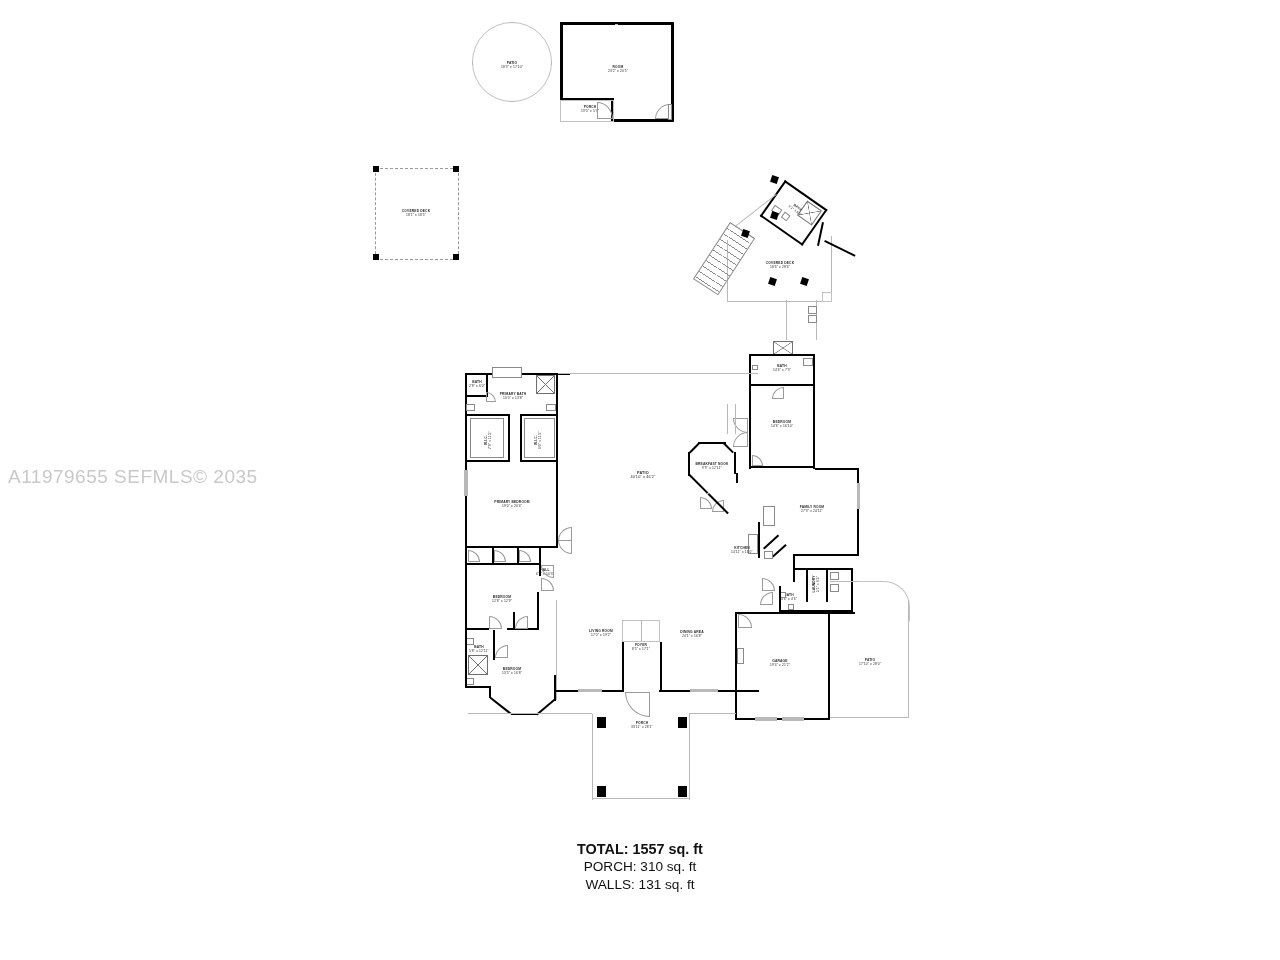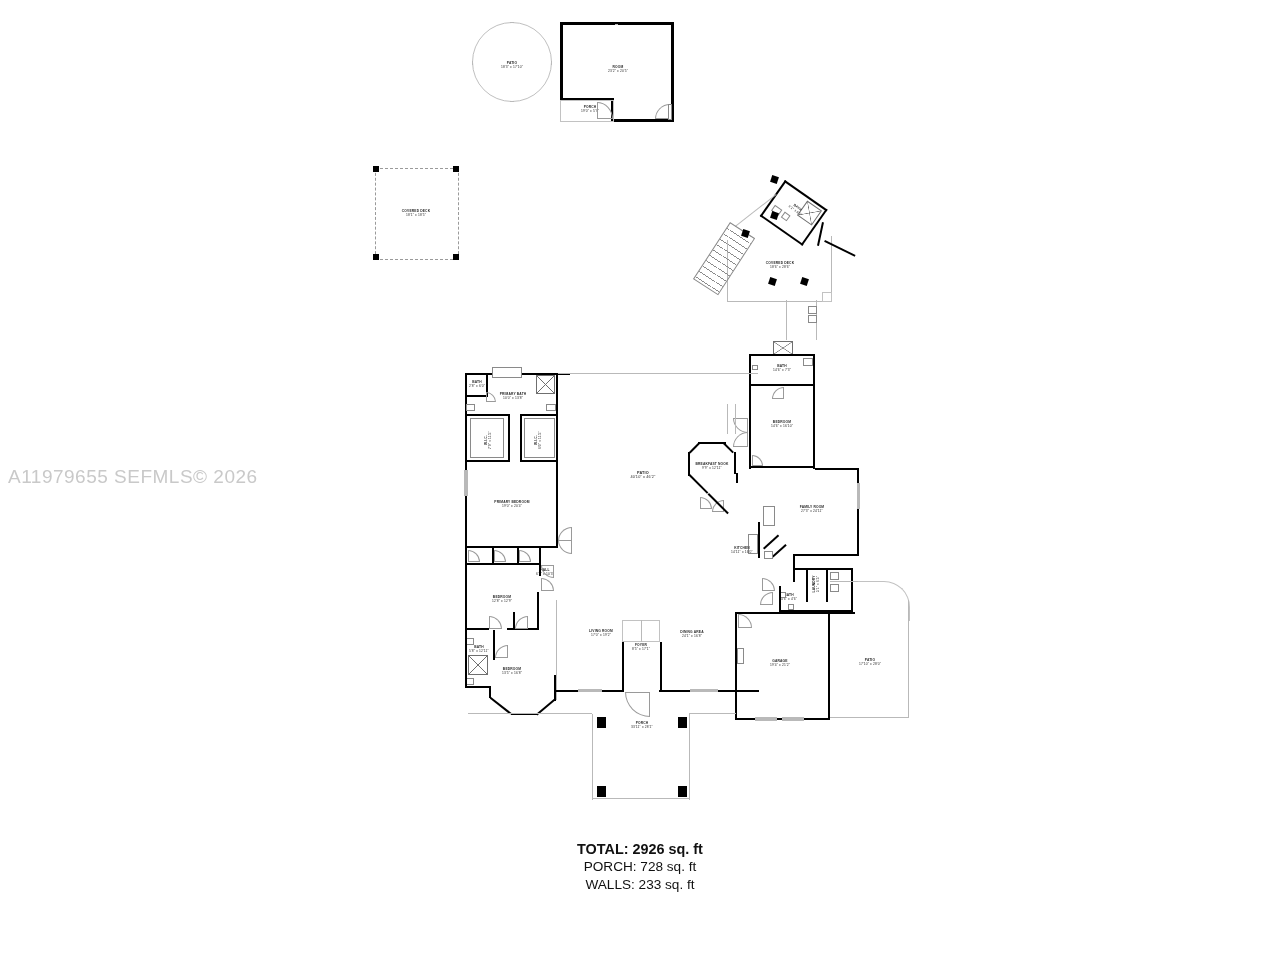--- a/index.html
+++ b/index.html
@@ -58,21 +58,21 @@
     position:absolute;left:0;top:926px;width:1280px;text-align:center;
     font-size:9.6px;letter-spacing:.15px;color:#2a2a2a;
     font-family:"Liberation Sans",sans-serif;
   }
 </style>
 </head>
 <body>
 
 <div id="stage">
 
-  <div id="watermark">A11979655  SEFMLS© 2026</div>
+  <div id="watermark">A11979655  SEFMLS© 2035</div>
 
   <div>
     <div class="circle" style="left:472px;top:22px;width:80px;height:80px;"></div>
     <div class="thin" style="left:510px;top:22px;width:4px;height:1px;"></div>
     <div class="thin" style="left:510px;top:101px;width:4px;height:1px;"></div>
     <div class="thin" style="left:472px;top:61px;width:1px;height:4px;"></div>
     <div class="thin" style="left:551px;top:61px;width:1px;height:4px;"></div>
     <div class="rlabel" style="left:512px;top:66px;">
       <span class="nm">PATIO</span>
       <span class="dm">18'3" x 17'10"</span>
@@ -413,19 +413,19 @@
     <div class="post" style="left:597px;top:786px;width:9px;height:11px;"></div>
     <div class="post" style="left:678px;top:786px;width:9px;height:11px;"></div>
     <div class="rlabel" style="left:642px;top:726px;">
       <span class="nm">PORCH</span>
       <span class="dm">33'11" x 28'1"</span>
     </div>
 
   </div>
 
   <div id="summary">
-    <span class="ln tot">TOTAL: 2926 sq. ft</span>
-    <span class="ln">PORCH: 728 sq. ft</span>
-    <span class="ln">WALLS: 233 sq. ft</span>
+    <span class="ln tot">TOTAL: 1557 sq. ft</span>
+    <span class="ln">PORCH: 310 sq. ft</span>
+    <span class="ln">WALLS: 131 sq. ft</span>
   </div>
 
 
 </div>
 
 </body></html>

